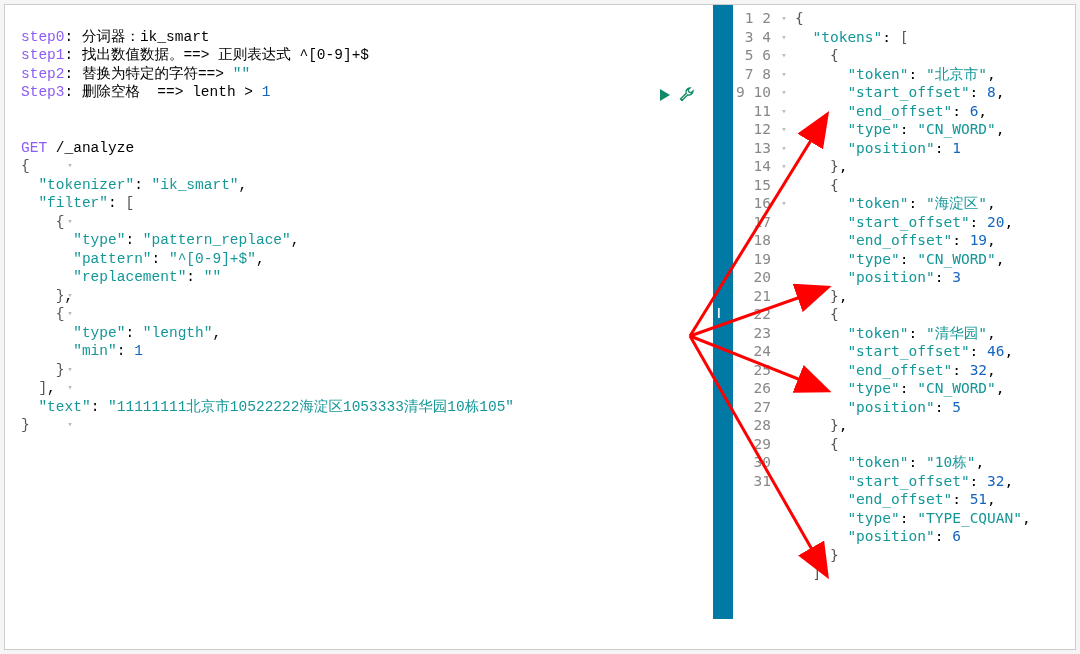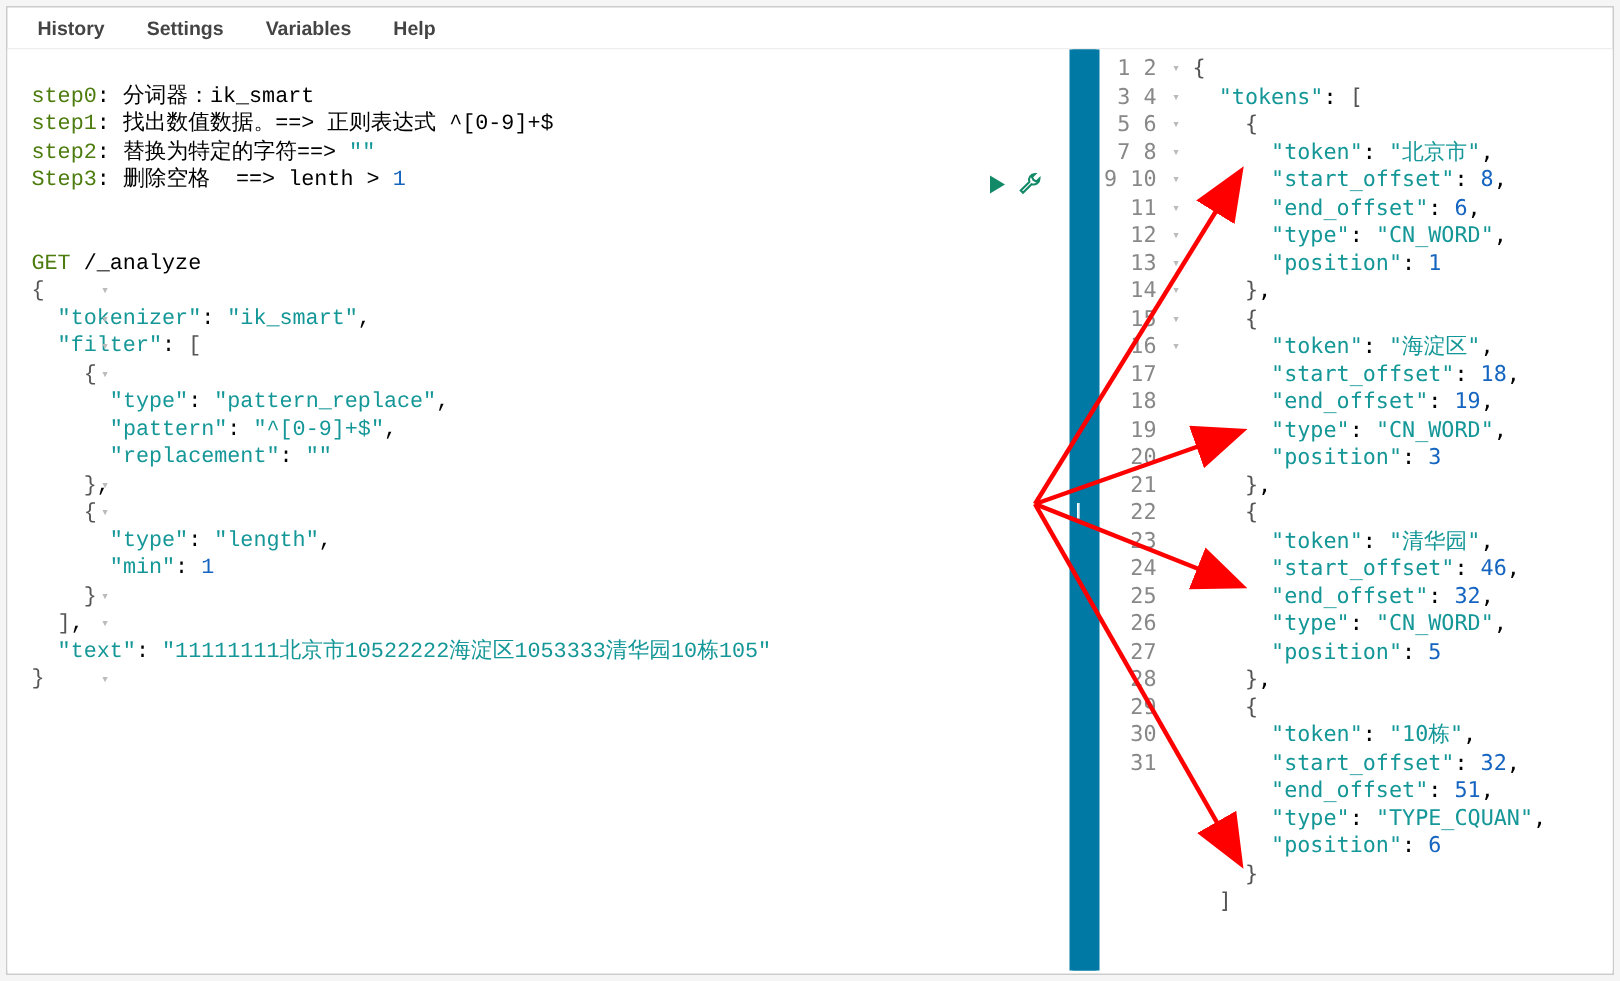--- a/index.html
+++ b/index.html
@@ -13,39 +13,33 @@
   .code { flex: 1; line-height: 18.5px; padding-top: 4px; white-space: pre; overflow: hidden; }
   .fold { position:absolute; left:60px; width:10px; color:#bbb; font-size:9px; line-height:18.5px; padding-top:4px; text-align:center; }
   .fold div { height:18.5px; }
   .divider { flex: 0 0 20px; background: #0079a5; position: relative; }
   .divider::before { content: ""; position: absolute; left: 2px; top: 0; bottom: 0; width: 16px; background: #0079a5; }
   .handle { position:absolute; left:4px; top:50%; transform:translateY(-50%); color:#fff; font-size:11px; letter-spacing:-2px; }
   .result { flex: 1; display: flex; background: #fff; font-family: "SFMono-Regular", Consolas, monospace; font-size: 14.5px; overflow: hidden; }
   .rgutter { flex: 0 0 46px; text-align: right; color: #888; padding-right: 8px; line-height: 18.5px; padding-top: 4px; user-select:none; }
   .rcode { flex: 1; line-height: 18.5px; padding-top: 4px; white-space: pre; }
   .rfold { position:absolute; width:10px; left:776px; color:#bbb; font-size:9px; line-height:18.5px; padding-top:4px; text-align:center; }
-  .c-red { color: #4d7c0f; }
+  .c-red { color: #8b5cf6; }
   .c-key { color: #159798; }
   .c-str { color: #159798; }
   .c-num { color: #1565c0; }
   .c-br  { color: #555; }
   .play-tools { position: absolute; right: 18px; top: 82px; display:flex; gap:6px; }
   .play-tools svg { width:16px; height:16px; }
   .arrows { position:absolute; left:0; top:0; width:1080px; height:654px; pointer-events:none; }
 </style>
 </head>
 <body>
 
 <div class="frame">
-  <div class="menubar">
-    <span>History</span>
-    <span>Settings</span>
-    <span>Variables</span>
-    <span>Help</span>
-  </div>
 
   <div class="split">
     <div class="editor">
       <div class="fold" id="lfold">
           <div></div>
           <div></div>
           <div></div>
           <div></div>
           <div></div>
           <div></div>
@@ -197,21 +191,21 @@
   <span class="c-key">"tokens"</span>: <span class="c-br">[</span>
     <span class="c-br">{</span>
       <span class="c-key">"token"</span>: <span class="c-str">"北京市"</span>,
       <span class="c-key">"start_offset"</span>: <span class="c-num">8</span>,
       <span class="c-key">"end_offset"</span>: <span class="c-num">6</span>,
       <span class="c-key">"type"</span>: <span class="c-str">"CN_WORD"</span>,
       <span class="c-key">"position"</span>: <span class="c-num">1</span>
     <span class="c-br">}</span>,
     <span class="c-br">{</span>
       <span class="c-key">"token"</span>: <span class="c-str">"海淀区"</span>,
-      <span class="c-key">"start_offset"</span>: <span class="c-num">18</span>,
+      <span class="c-key">"start_offset"</span>: <span class="c-num">20</span>,
       <span class="c-key">"end_offset"</span>: <span class="c-num">19</span>,
       <span class="c-key">"type"</span>: <span class="c-str">"CN_WORD"</span>,
       <span class="c-key">"position"</span>: <span class="c-num">3</span>
     <span class="c-br">}</span>,
     <span class="c-br">{</span>
       <span class="c-key">"token"</span>: <span class="c-str">"清华园"</span>,
       <span class="c-key">"start_offset"</span>: <span class="c-num">46</span>,
       <span class="c-key">"end_offset"</span>: <span class="c-num">32</span>,
       <span class="c-key">"type"</span>: <span class="c-str">"CN_WORD"</span>,
       <span class="c-key">"position"</span>: <span class="c-num">5</span>

